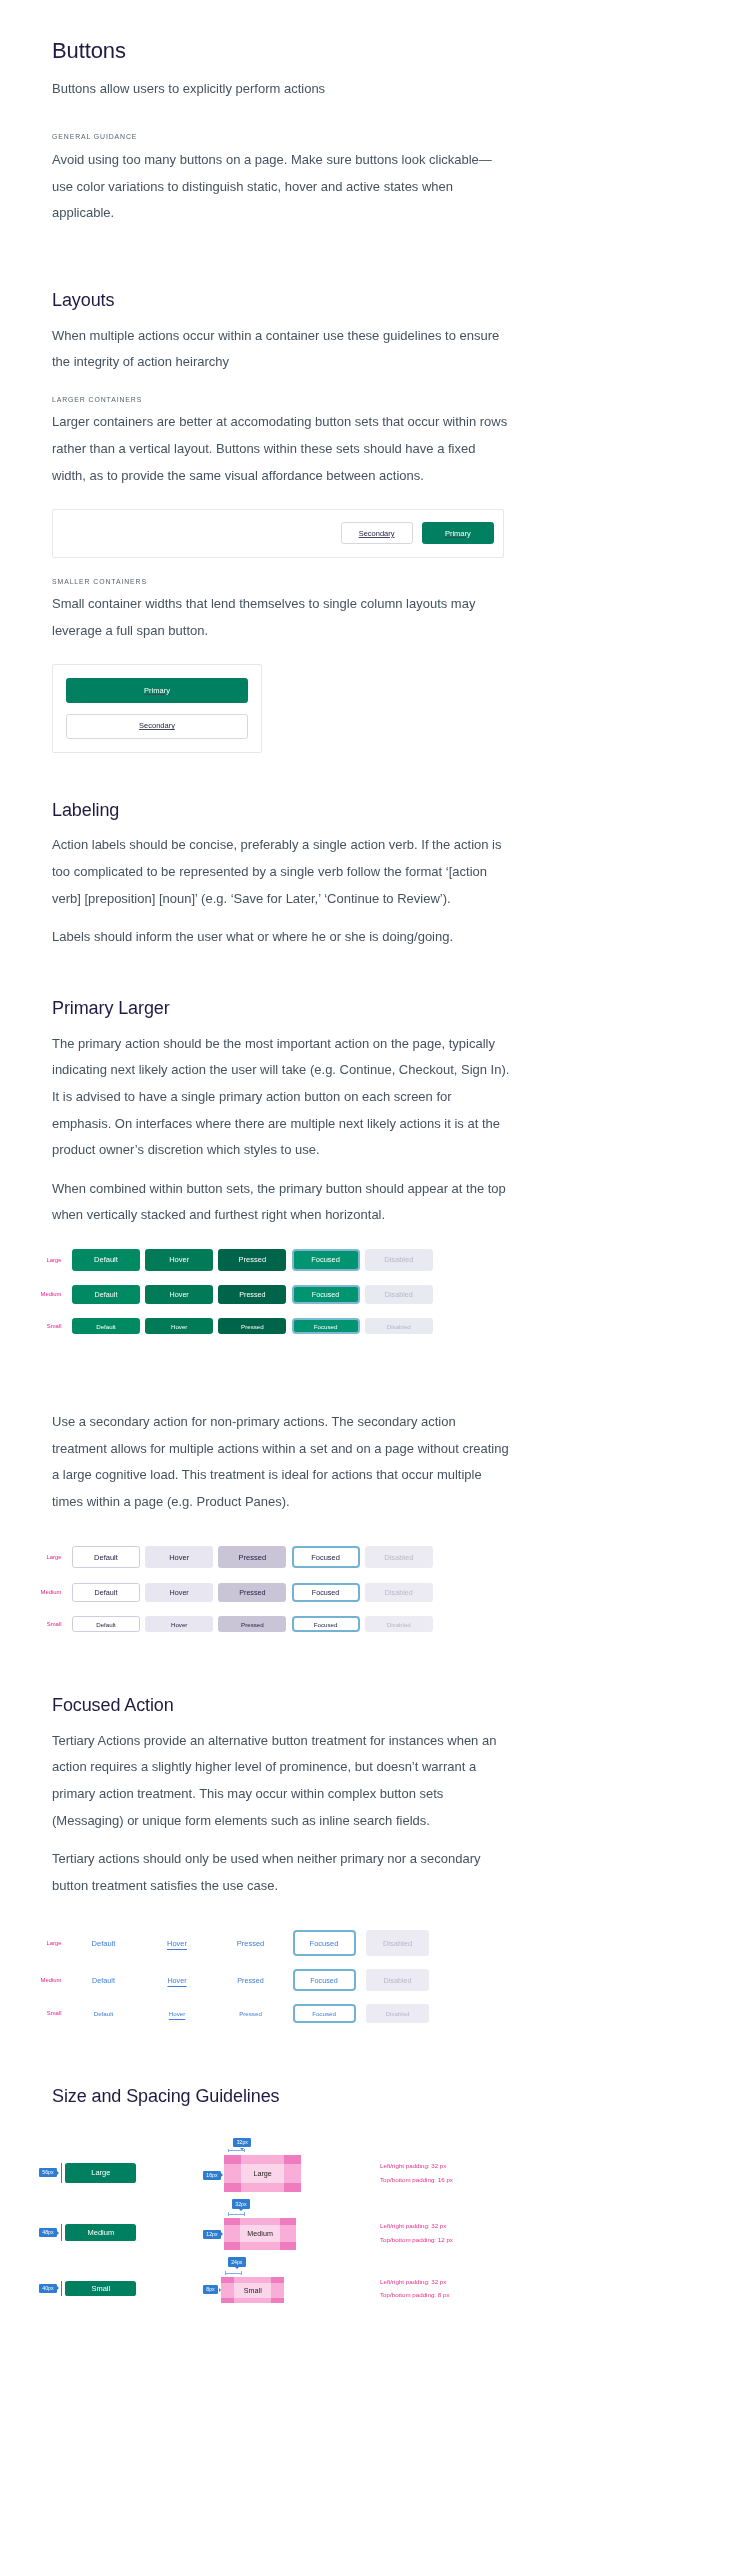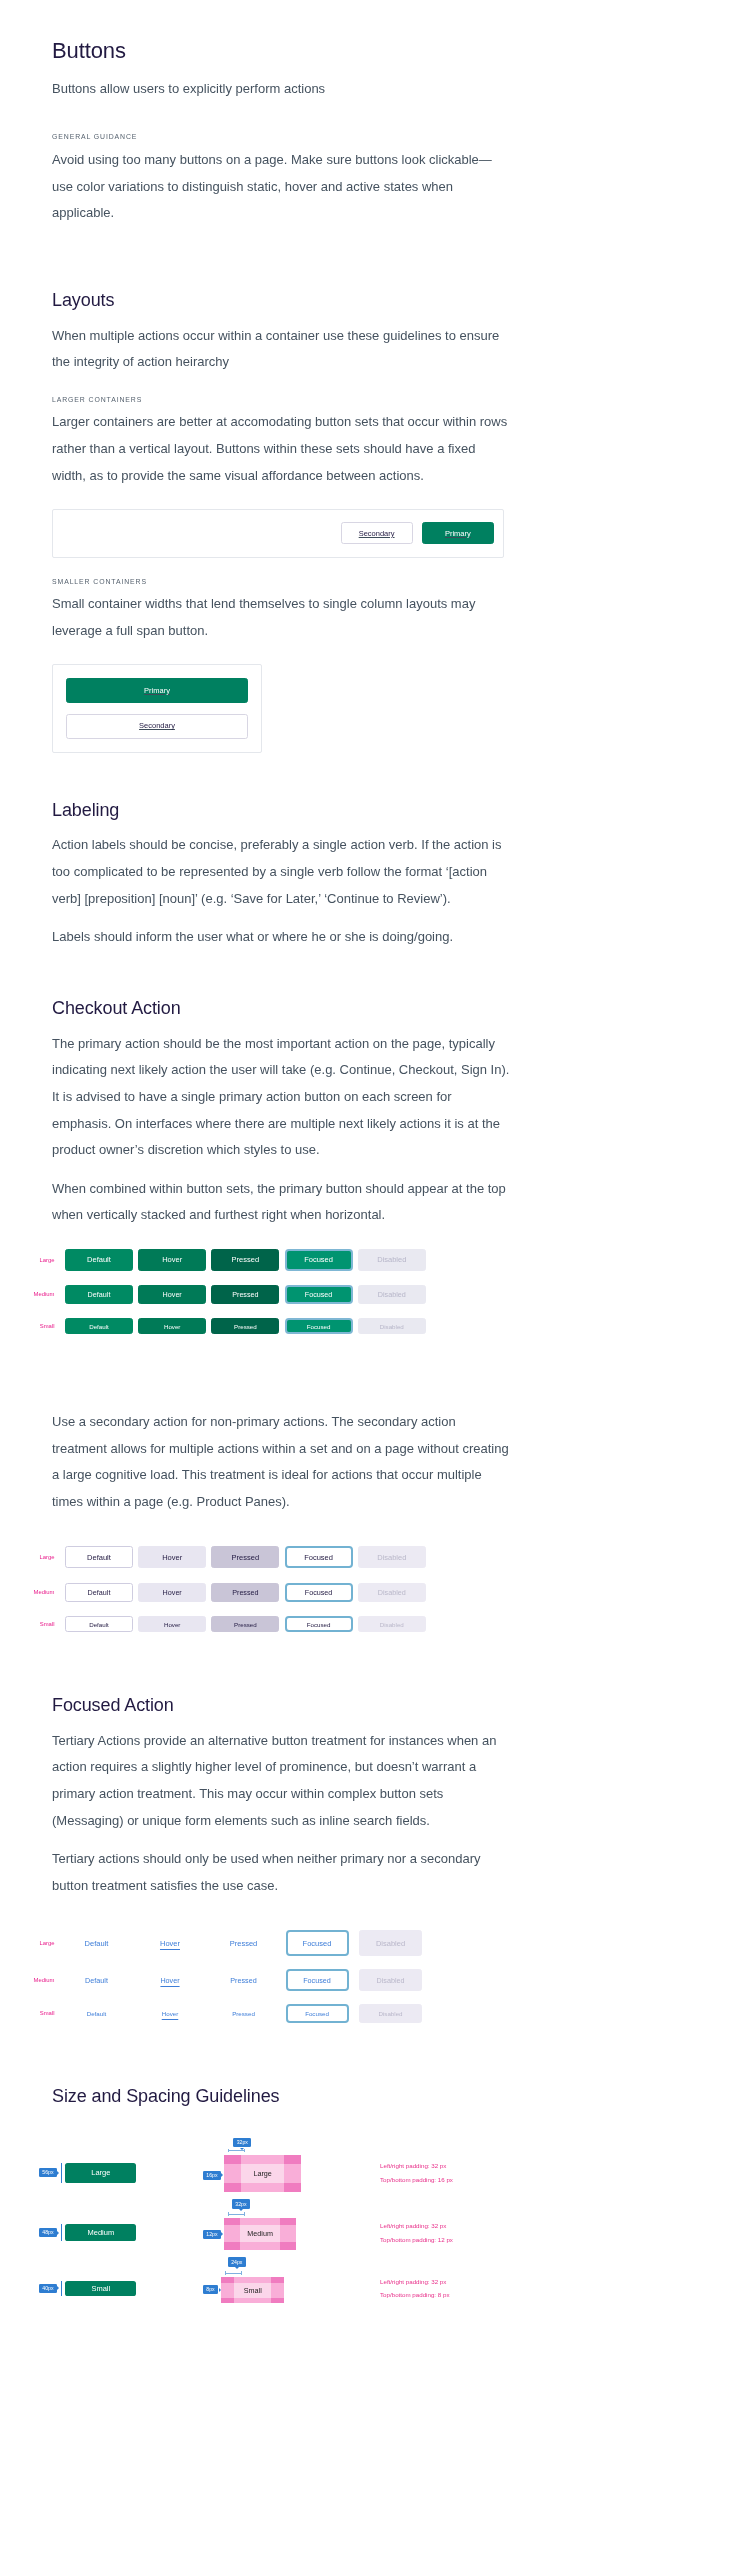--- a/index.html
+++ b/index.html
@@ -46,21 +46,21 @@
     display:inline-flex; align-items:center; justify-content:center;
     border:0.7px solid transparent; cursor:pointer; line-height:1; white-space:nowrap;
   }
   .btn-primary { background:#008060; color:#ffffff; border-color:#008060; }
   .btn-secondary { background:#ffffff; color:#221a42; border-color:#d8d6e3; }
 
   .demo-btn { height:22px; min-width:72px; padding:0 14.4px; }
   .full { width:100%; height:25px; }
 
   
-  .matrix { padding-left:27px; }
+  .matrix { padding-left:34px; }
   .mrow { display:flex; align-items:center; }
   .mlabel {
     width:38px; flex:0 0 38px; text-align:right; padding-right:10.5px;
     color:#e91e8c; font-size:5.9px; font-family:"Liberation Sans", sans-serif;
   }
   .mcells { display:flex; gap:5.2px; }
   .cell { display:flex; align-items:center; justify-content:center; }
 
   
   .sz-large  { width:68px; height:22px; font-size:7.5px; }
@@ -209,21 +209,21 @@
     <h2 class="h2">Labeling</h2>
     <div class="gap-s"></div>
     <p class="body measure">Action labels should be concise, preferably a single action verb. If the action is too complicated to be represented by a single verb follow the format ‘[action verb] [preposition] [noun]’ (e.g. ‘Save for Later,’ ‘Continue to Review’).</p>
     <div class="gap-s"></div>
     <p class="body measure">Labels should inform the user what or where he or she is doing/going.</p>
   </div>
 
   <div class="gap-xl"></div>
 
   <div class="wrap">
-    <h2 class="h2">Checkout Action</h2>
+    <h2 class="h2">Primary Larger</h2>
     <div class="gap-s"></div>
     <p class="body measure">The primary action should be the most important action on the page, typically indicating next likely action the user will take (e.g. Continue, Checkout, Sign In). It is advised to have a single primary action button on each screen for emphasis. On interfaces where there are multiple next likely actions it is at the product owner’s discretion which styles to use.</p>
     <div class="gap-s"></div>
     <p class="body measure">When combined within button sets, the primary button should appear at the top when vertically stacked and furthest right when horizontal.</p>
   </div>
 
   <div class="gap-m"></div>
 
   <div class="matrix">
 

